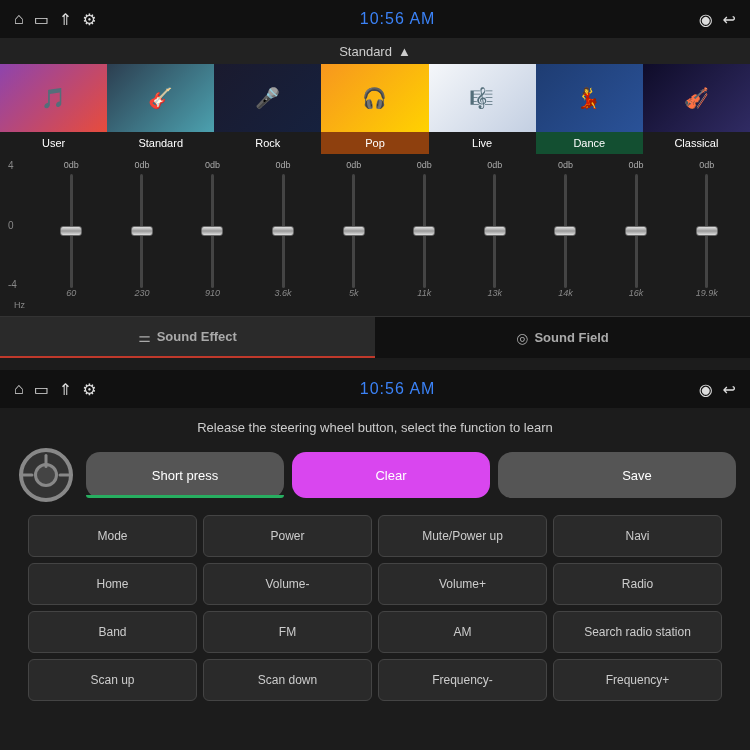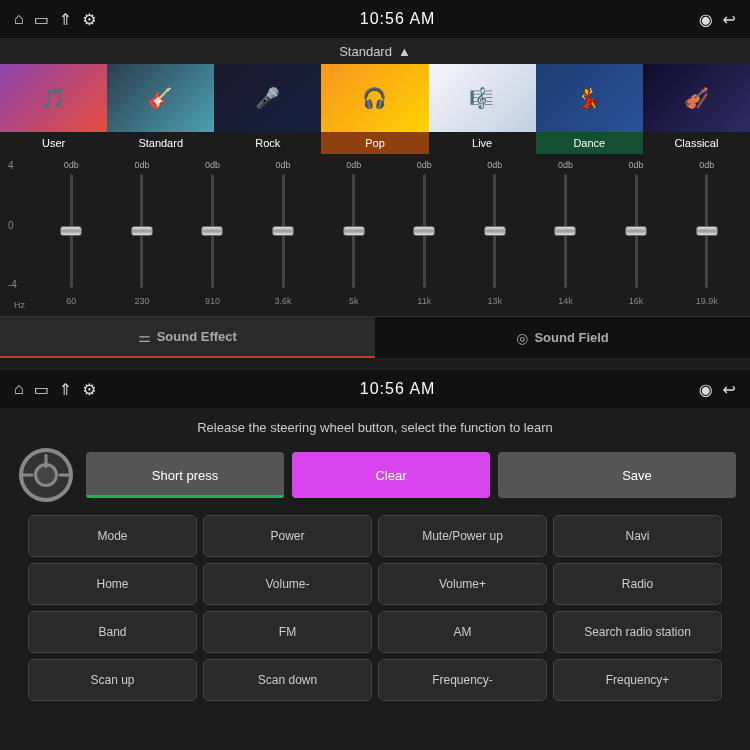--- a/index.html
+++ b/index.html
@@ -31,21 +31,21 @@
     .status-icons {
       display: flex;
       gap: 10px;
       align-items: center;
     }
     .status-icon {
       color: #ddd;
       font-size: 16px;
     }
     .status-time {
-      color: #ffffff;
+      color: #3b82f6;
       font-size: 16px;
       font-weight: 500;
       letter-spacing: 1px;
     }
     .status-right {
       display: flex;
       gap: 10px;
       align-items: center;
     }
 
@@ -288,21 +288,21 @@
     .sw-spoke.right { right: 2px; top: 50%; transform: translateY(-50%) rotate(90deg); }
 
     .sw-btn-group {
       display: flex;
       gap: 8px;
       flex: 1;
     }
     .sw-btn {
       flex: 1;
       height: 46px;
-      border-radius: 4px;
+      border-radius: 14px;
       border: none;
       cursor: pointer;
       font-size: 13px;
       font-weight: 500;
     }
     .sw-btn.short-press {
       background: #555;
       color: #fff;
       position: relative;
     }
@@ -466,21 +466,21 @@
       </div>
       <div class="eq-slider-col">
         <span class="eq-slider-db">0db</span>
         <div class="eq-slider-track">
           <div class="eq-slider-thumb"></div>
         </div>
       </div>
     </div>
     <div style="position:relative; height:20px; margin-left:28px;">
       <span class="eq-hz-label" style="position:absolute;left:-22px;bottom:0;">Hz</span>
-      <div class="eq-freq-labels" style="margin-left:0; position:absolute; left:0; right:0; bottom:4px; display:flex;">
+      <div class="eq-freq-labels" style="margin-left:0; position:absolute; left:0; right:0; bottom:12px; display:flex;font-style:italic;">
         <span class="eq-freq-label">60</span>
         <span class="eq-freq-label">230</span>
         <span class="eq-freq-label">910</span>
         <span class="eq-freq-label">3.6k</span>
         <span class="eq-freq-label">5k</span>
         <span class="eq-freq-label">11k</span>
         <span class="eq-freq-label">13k</span>
         <span class="eq-freq-label">14k</span>
         <span class="eq-freq-label">16k</span>
         <span class="eq-freq-label">19.9k</span>

